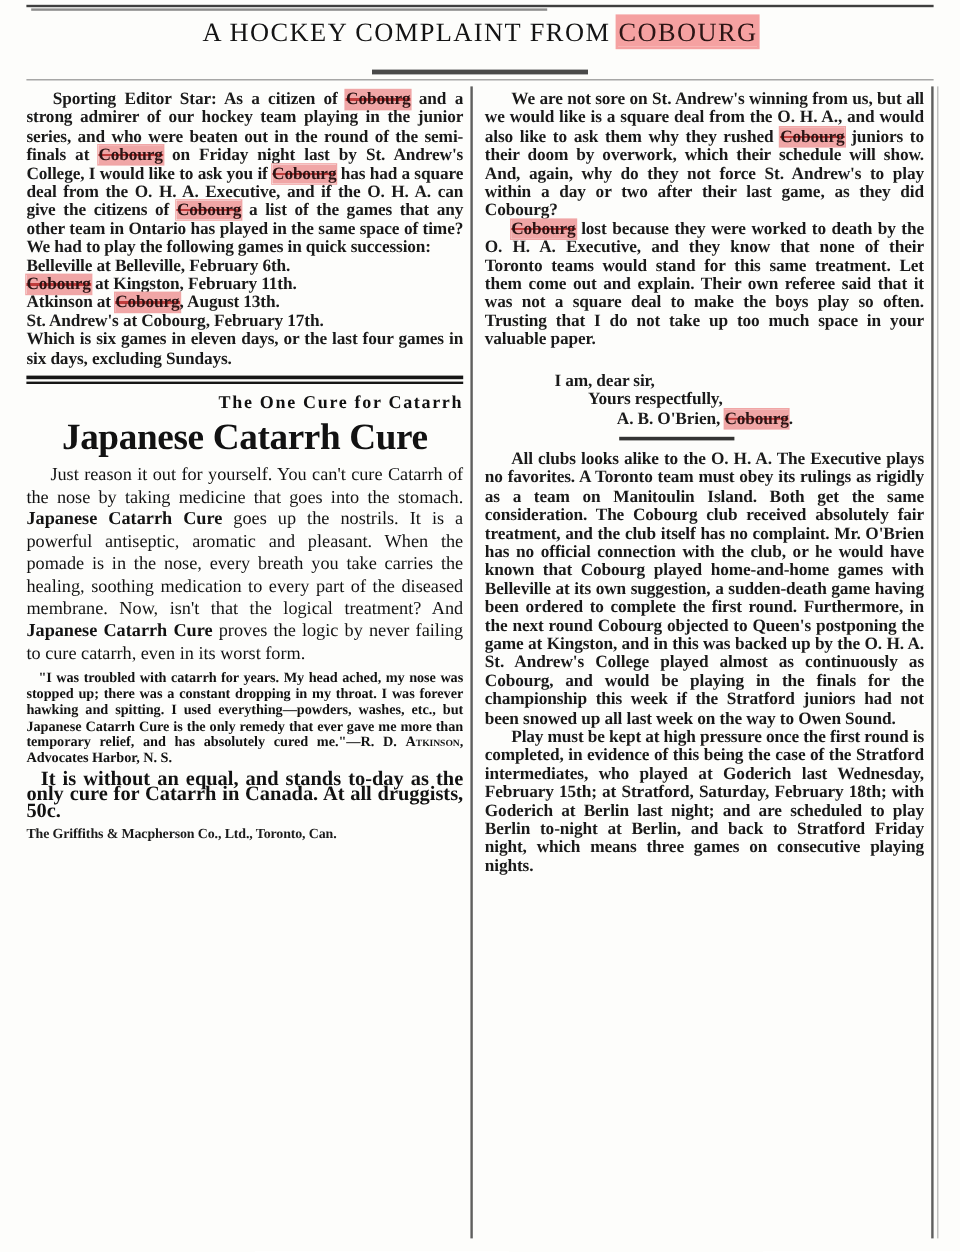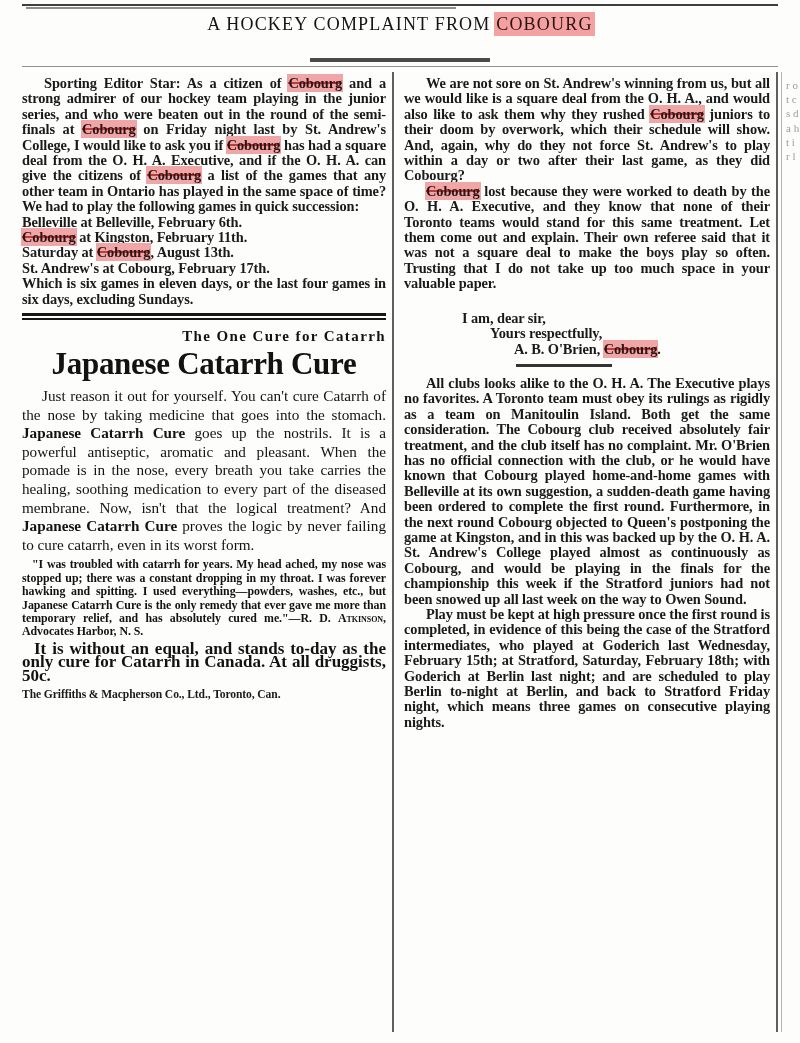--- a/index.html
+++ b/index.html
@@ -42,21 +42,21 @@
   }
 
   
   .headline {
     position: absolute;
     left: 0;
     top: 14px;
     width: 800px;
     text-align: center;
     font-family: "Liberation Serif", "DejaVu Serif", serif;
-    font-size: 18px;
+    font-size: 22px;
     letter-spacing: 1.2px;
     font-weight: 400;
     color: #141414;
     white-space: nowrap;
   }
   .headline .hl {
     background: #f5a1a1;
     box-shadow: 0 0 0 2px #f5a1a1;
     color: #2b1515;
   }
@@ -242,31 +242,30 @@
   <div class="headline">
     <span>A HOCKEY COMPLAINT FROM </span><span class="hl">COBOURG</span>
   </div>
   <div class="headline-rule"></div>
   <div class="masthead-rule"></div>
 
   <div class="col-rule mid"></div>
   <div class="col-rule right"></div>
   <div class="col-rule right2"></div>
 
-  <div class="edge-sliver">r o t c s d a h t i r l</div>
 
   <div class="col col-left">
 
     <div class="news">
       <p><span>Sporting Editor Star: As a citizen of </span><span class="hl strike">Cobourg</span><span> and a strong admirer of our hockey team playing in the junior series, and who were beaten out in the round of the semi-finals at </span><span class="hl strike">Cobourg</span><span> on Friday night last by St. Andrew's College, I would like to ask you if </span><span class="hl strike">Cobourg</span><span> has had a square deal from the O. H. A. Executive, and if the O. H. A. can give the citizens of </span><span class="hl strike">Cobourg</span><span> a list of the games that any other team in Ontario has played in the same space of time? We had to play the following games in quick succession:</span></p>
 
       <div class="schedule">
         <div><span>Belleville at Belleville, February 6th.</span><span></span></div>
         <div><span></span><span class="hl strike">Cobourg</span><span> at Kingston, February 11th.</span></div>
-        <div><span>Saturday at </span><span class="hl strike">Cobourg</span><span>, August 13th.</span></div>
+        <div><span>Atkinson at </span><span class="hl strike">Cobourg</span><span>, August 13th.</span></div>
         <div><span>St. Andrew's at Cobourg, February 17th.</span><span></span></div>
       </div>
 
       <p class="noindent">Which is six games in eleven days, or the last four games in six days, excluding Sundays.</p>
     </div>
 
     <div class="ad-divider"></div>
 
     <div class="ad">
       <div class="ad-kicker">The One Cure for Catarrh</div>

